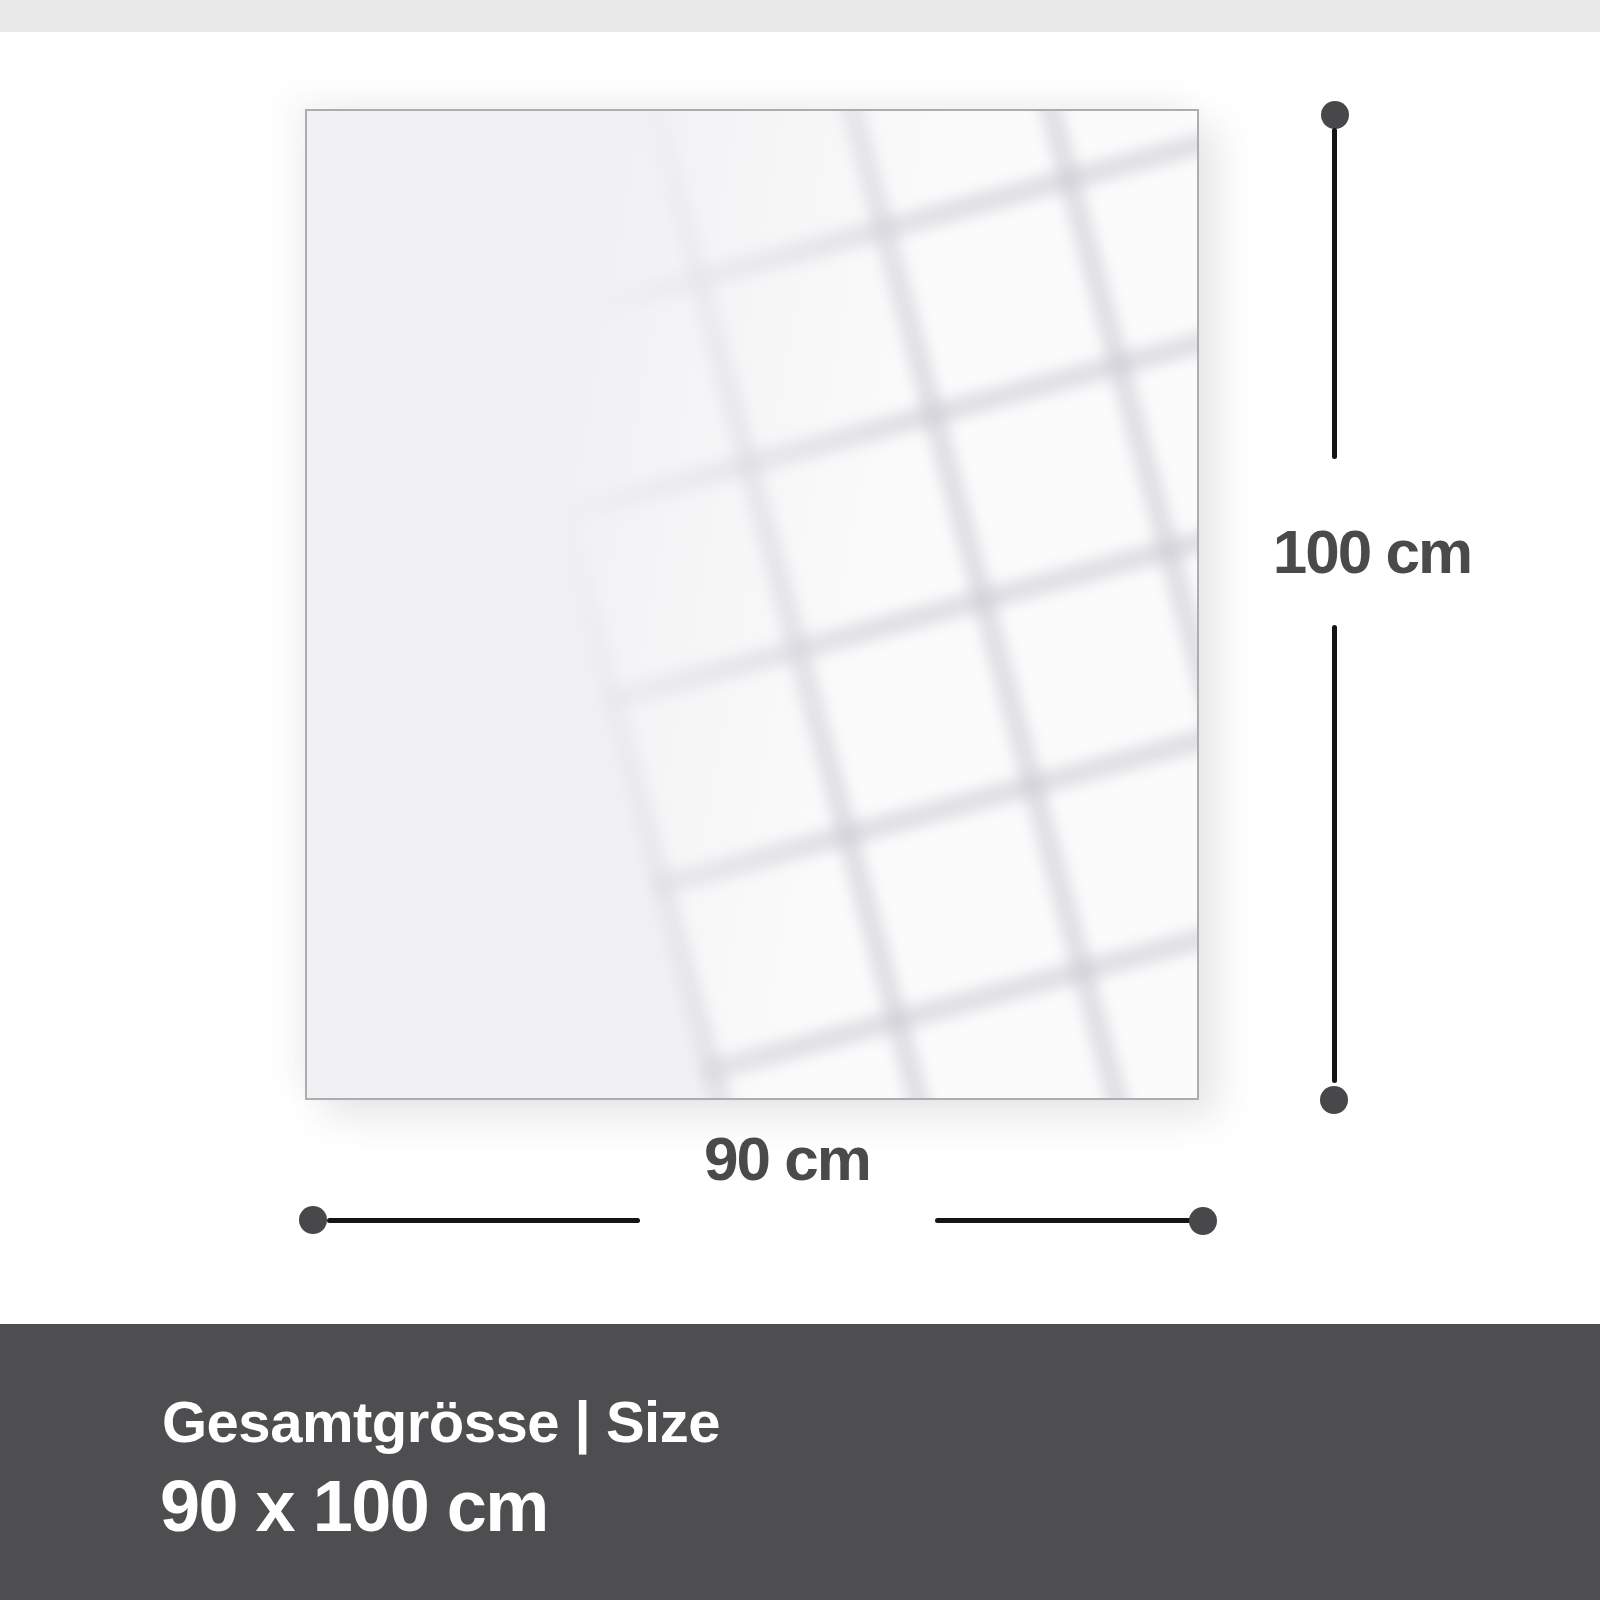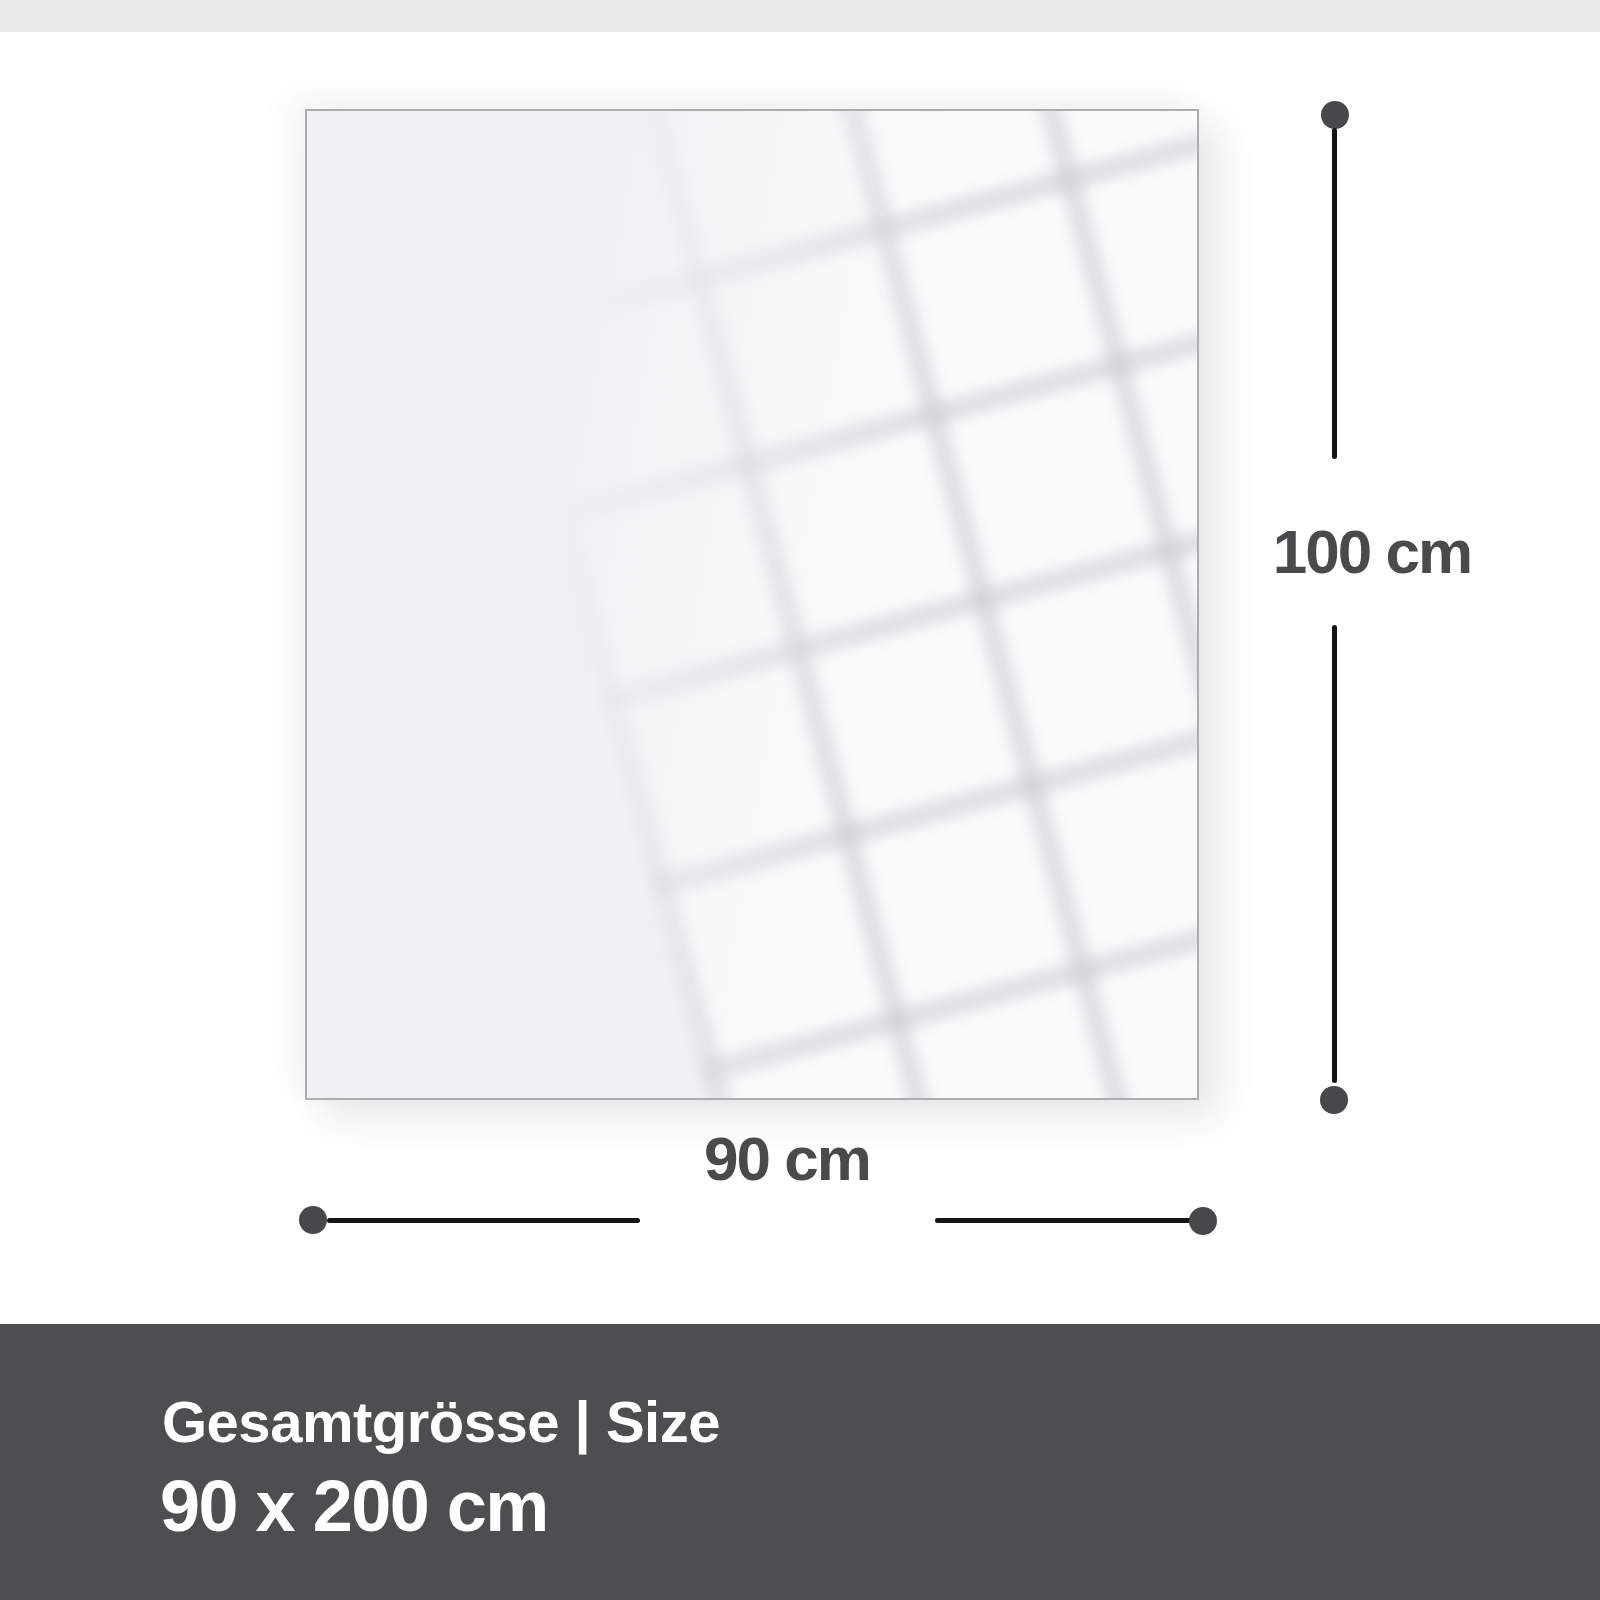--- a/index.html
+++ b/index.html
@@ -133,16 +133,16 @@
   <div>
     <span class="dot dot-h-left"></span>
     <span class="hseg hseg1"></span>
     <div class="dim-label hlabel">90 cm</div>
     <span class="hseg hseg2"></span>
     <span class="dot dot-h-right"></span>
   </div>
 
   <footer class="footer">
     <div class="footer-title">Gesamtgrösse | Size</div>
-    <div class="footer-size">90 x 200 cm</div>
+    <div class="footer-size">90 x 100 cm</div>
   </footer>
 
 </div>
 
 </body></html>

